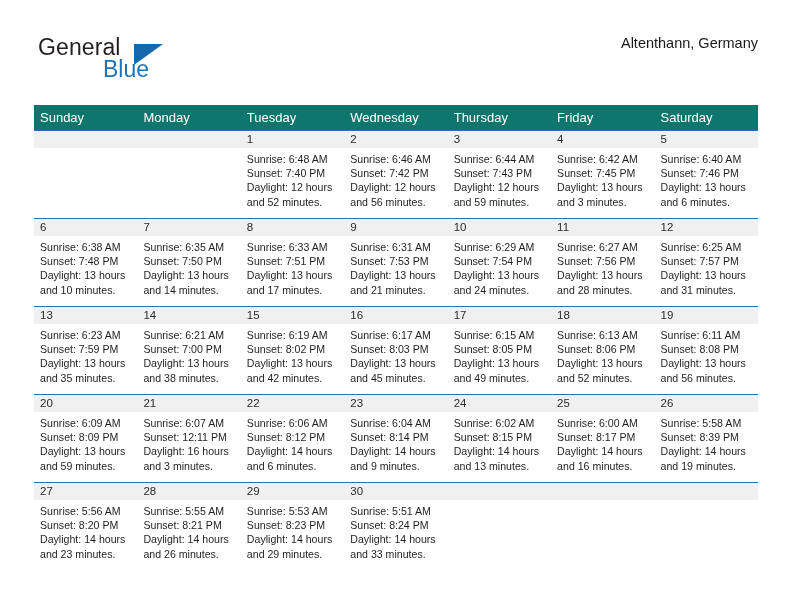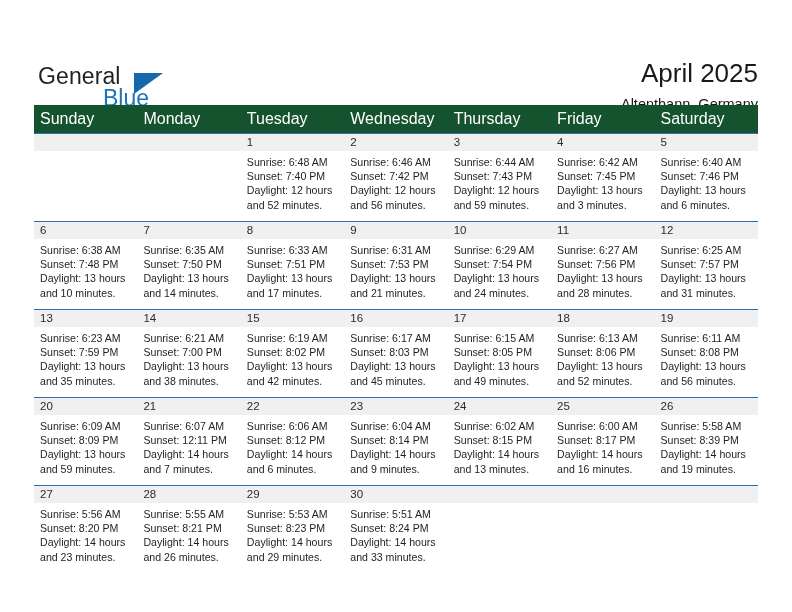--- a/index.html
+++ b/index.html
@@ -21,21 +21,20 @@
     box-sizing: border-box;
   }
 
   
   .header {
     position: absolute;
     left: 34px;
     top: 28px;
     right: 34px;
     height: 70px;
-    margin-top: 29px;
   }
   .brand {
     position: absolute;
     left: 4px;
     top: 6px;
     width: 230px;
     height: 58px;
   }
   .brand-general {
     position: absolute;
@@ -86,24 +85,24 @@
   
   .calendar {
     position: absolute;
     left: 34px;
     top: 105px;
     width: 724px;
     border-collapse: collapse;
     table-layout: fixed;
   }
   .calendar th {
-    background: #14532d;
+    background: #0f766e;
     color: #ffffff;
     font-weight: normal;
-    font-size: 16px;
+    font-size: 13px;
     text-align: left;
     padding: 5px 0 5px 6px;
     height: 12px;
     border: none;
   }
   .calendar td {
     vertical-align: top;
     padding: 0;
     border: none;
     width: 103.43px;
@@ -152,21 +151,20 @@
 
   <div class="header">
 
     <div class="brand">
       <span class="brand-general">General</span>
       <span class="brand-triangle"></span>
       <span class="brand-blue">Blue</span>
     </div>
 
     <div class="title-block">
-      <div class="cal-title">April 2025</div>
       <div class="cal-location">Altenthann, Germany</div>
     </div>
 
   </div>
 
   <table class="calendar">
     <thead>
       <tr>
         <th>Sunday</th>
         <th>Monday</th>
@@ -394,21 +392,21 @@
                 <div class="wrap">Daylight: 13 hours and 59 minutes.</div>
               </div>
             </div>
           </td>
           <td>
             <div class="cell">
               <div class="daynum">21</div>
               <div class="details">
                 <div>Sunrise: 6:07 AM</div>
                 <div>Sunset: 12:11 PM</div>
-                <div class="wrap">Daylight: 14 hours and 7 minutes.</div>
+                <div class="wrap">Daylight: 16 hours and 3 minutes.</div>
               </div>
             </div>
           </td>
           <td>
             <div class="cell">
               <div class="daynum">22</div>
               <div class="details">
                 <div>Sunrise: 6:06 AM</div>
                 <div>Sunset: 8:12 PM</div>
                 <div class="wrap">Daylight: 14 hours and 6 minutes.</div>

